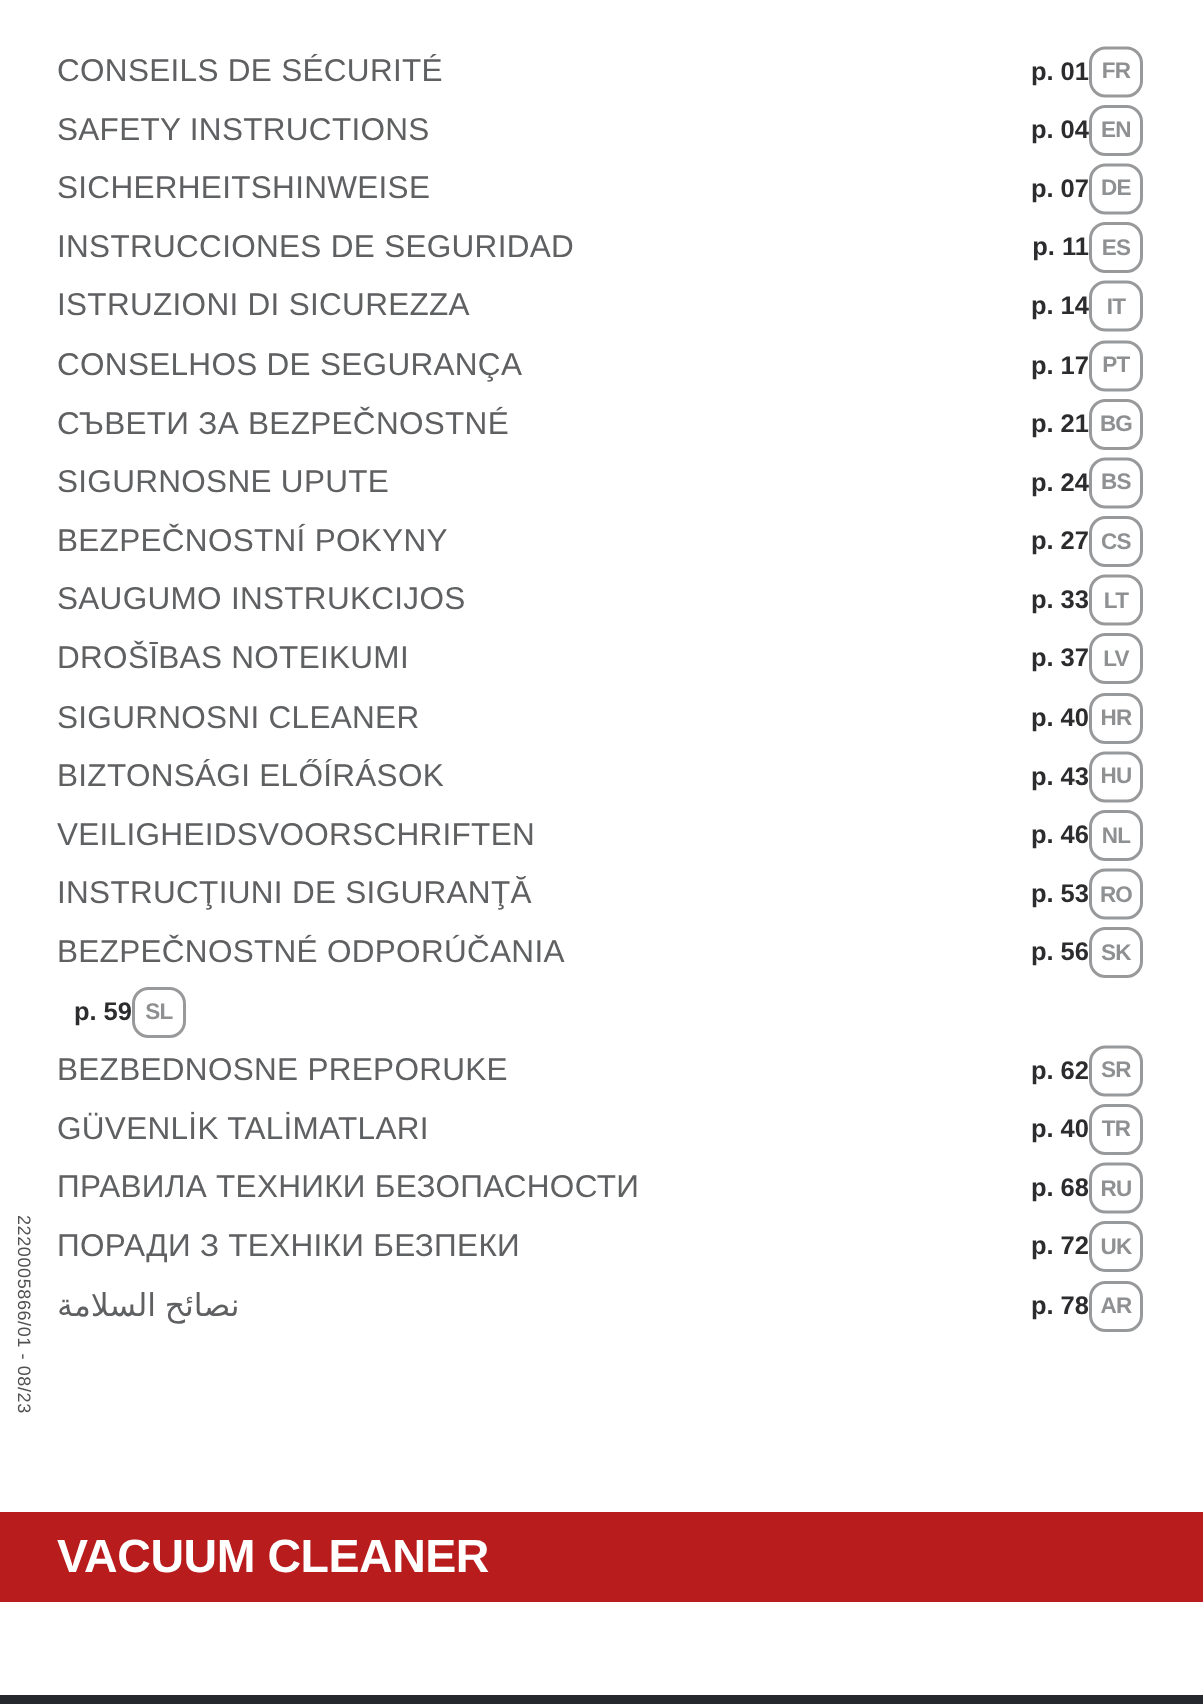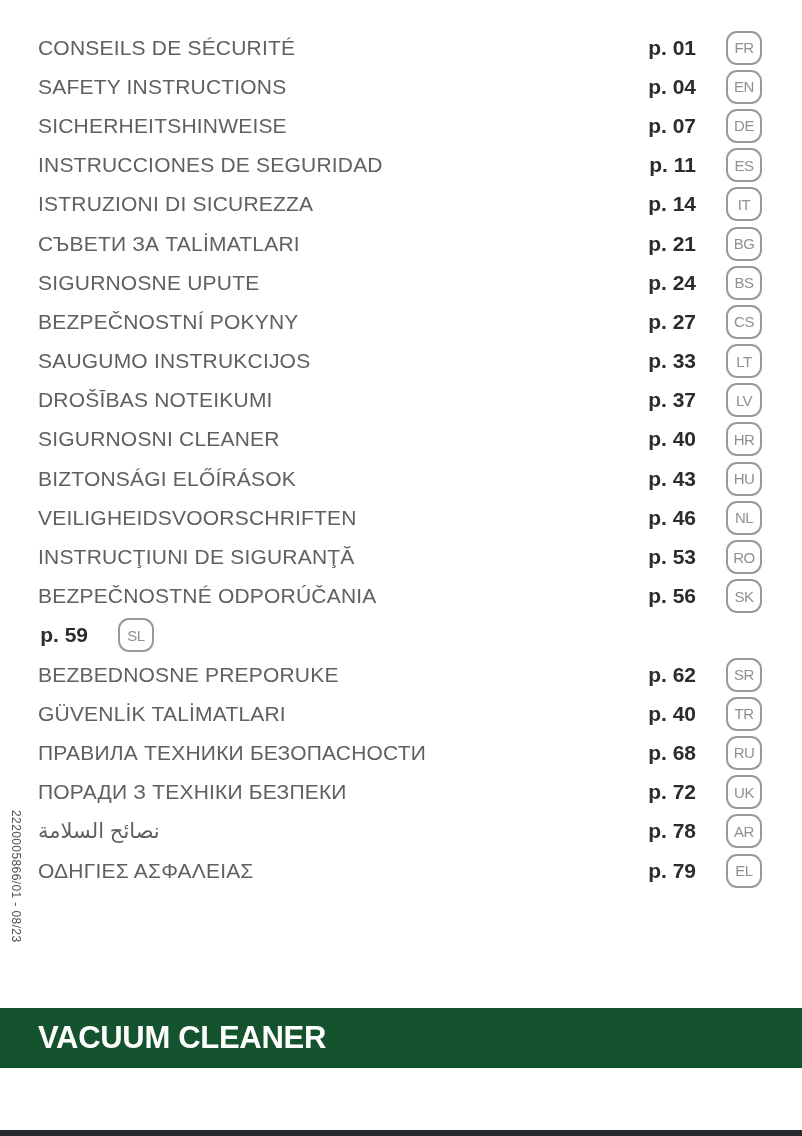--- a/index.html
+++ b/index.html
@@ -27,36 +27,36 @@
     letter-spacing: 0.2px;
     white-space: nowrap;
     overflow: hidden;
   }
   
   .toc-row:nth-child(24) .toc-label { font-size: 27px; }
 
   .toc-page {
     width: 50px;
     text-align: right;
-    font-size: 21px;
+    font-size: 17px;
     font-weight: bold;
     color: #2c2c2e;
-    margin-right: 30px;
+    margin-right: 0;
     white-space: nowrap;
   }
   .lang-badge {
     width: 32px;
     height: 30px;
     border: 2.5px solid #98999b;
     border-radius: 11px;
     display: flex;
     align-items: center;
     justify-content: center;
     font-size: 15px;
-    font-weight: normal;
+    font-weight: bold;
     letter-spacing: -0.5px;
     color: #8e9092;
     flex: 0 0 auto;
   }
 
   .side-code {
     position: absolute;
     left: 9px;
     top: 810px;
     writing-mode: vertical-rl;
@@ -64,21 +64,21 @@
     font-size: 12px;
     color: #515153;
     letter-spacing: 0.4px;
     white-space: nowrap;
   }
 
   .footer-bar {
     position: absolute;
     left: 0; top: 1008px;
     width: 802px; height: 60px;
-    background: #14532d;
+    background: #b91c1c;
     display: flex;
     align-items: center;
     padding-left: 38px;
     box-sizing: border-box;
   }
   .footer-title {
     color: #ffffff;
     font-size: 31px;
     font-weight: bold;
     letter-spacing: -0.3px;
@@ -117,21 +117,26 @@
       <span class="toc-label">INSTRUCCIONES DE SEGURIDAD</span>
       <span class="toc-page">p. 11</span>
       <span class="lang-badge">ES</span>
     </div>
     <div class="toc-row">
       <span class="toc-label">ISTRUZIONI DI SICUREZZA</span>
       <span class="toc-page">p. 14</span>
       <span class="lang-badge">IT</span>
     </div>
     <div class="toc-row">
-      <span class="toc-label">СЪВЕТИ ЗА TALİMATLARI</span>
+      <span class="toc-label">CONSELHOS DE SEGURANÇA</span>
+      <span class="toc-page">p. 17</span>
+      <span class="lang-badge">PT</span>
+    </div>
+    <div class="toc-row">
+      <span class="toc-label">СЪВЕТИ ЗА BEZPEČNOSTNÉ</span>
       <span class="toc-page">p. 21</span>
       <span class="lang-badge">BG</span>
     </div>
     <div class="toc-row">
       <span class="toc-label">SIGURNOSNE UPUTE</span>
       <span class="toc-page">p. 24</span>
       <span class="lang-badge">BS</span>
     </div>
     <div class="toc-row">
       <span class="toc-label">BEZPEČNOSTNÍ POKYNY</span>
@@ -195,25 +200,20 @@
     <div class="toc-row">
       <span class="toc-label">ПОРАДИ З ТЕХНІКИ БЕЗПЕКИ</span>
       <span class="toc-page">p. 72</span>
       <span class="lang-badge">UK</span>
     </div>
     <div class="toc-row">
       <span class="toc-label">نصائح السلامة</span>
       <span class="toc-page">p. 78</span>
       <span class="lang-badge">AR</span>
     </div>
-    <div class="toc-row">
-      <span class="toc-label">ΟΔΗΓΙΕΣ ΑΣΦΑΛΕΙΑΣ</span>
-      <span class="toc-page">p. 79</span>
-      <span class="lang-badge">EL</span>
-    </div>
   </div>
 
   <div class="side-code">2220005866/01 - 08/23</div>
 
   <div class="footer-bar">
     <span class="footer-title">VACUUM CLEANER</span>
   </div>
 
   <div class="bottom-bar"></div>
 

